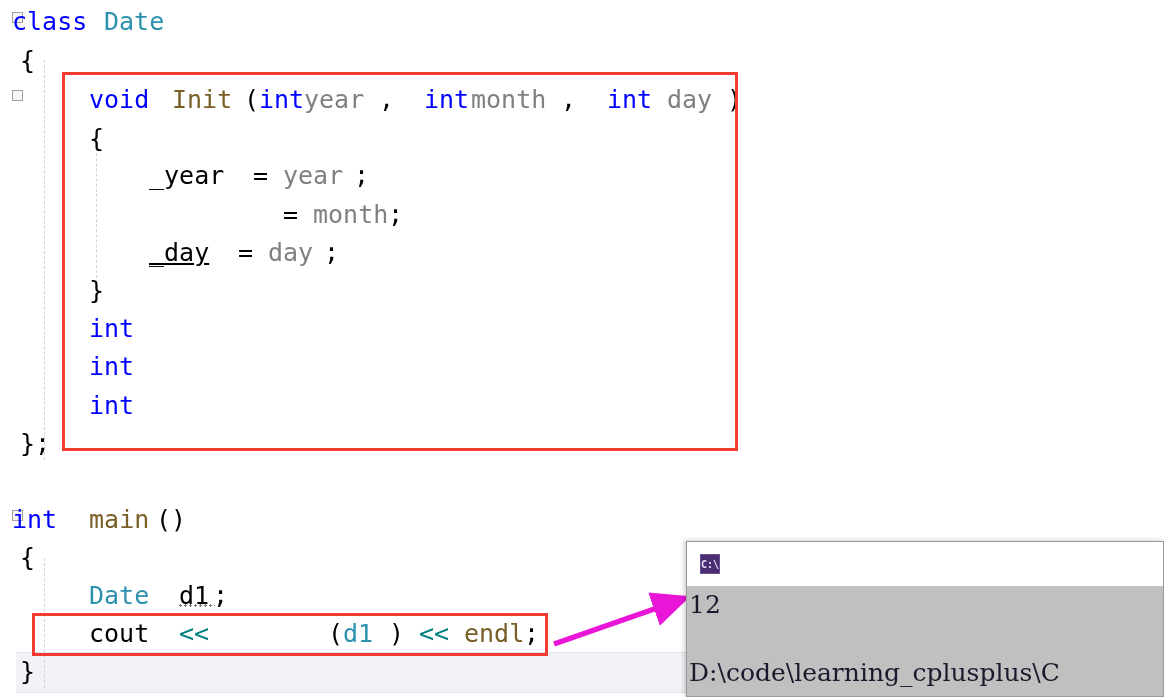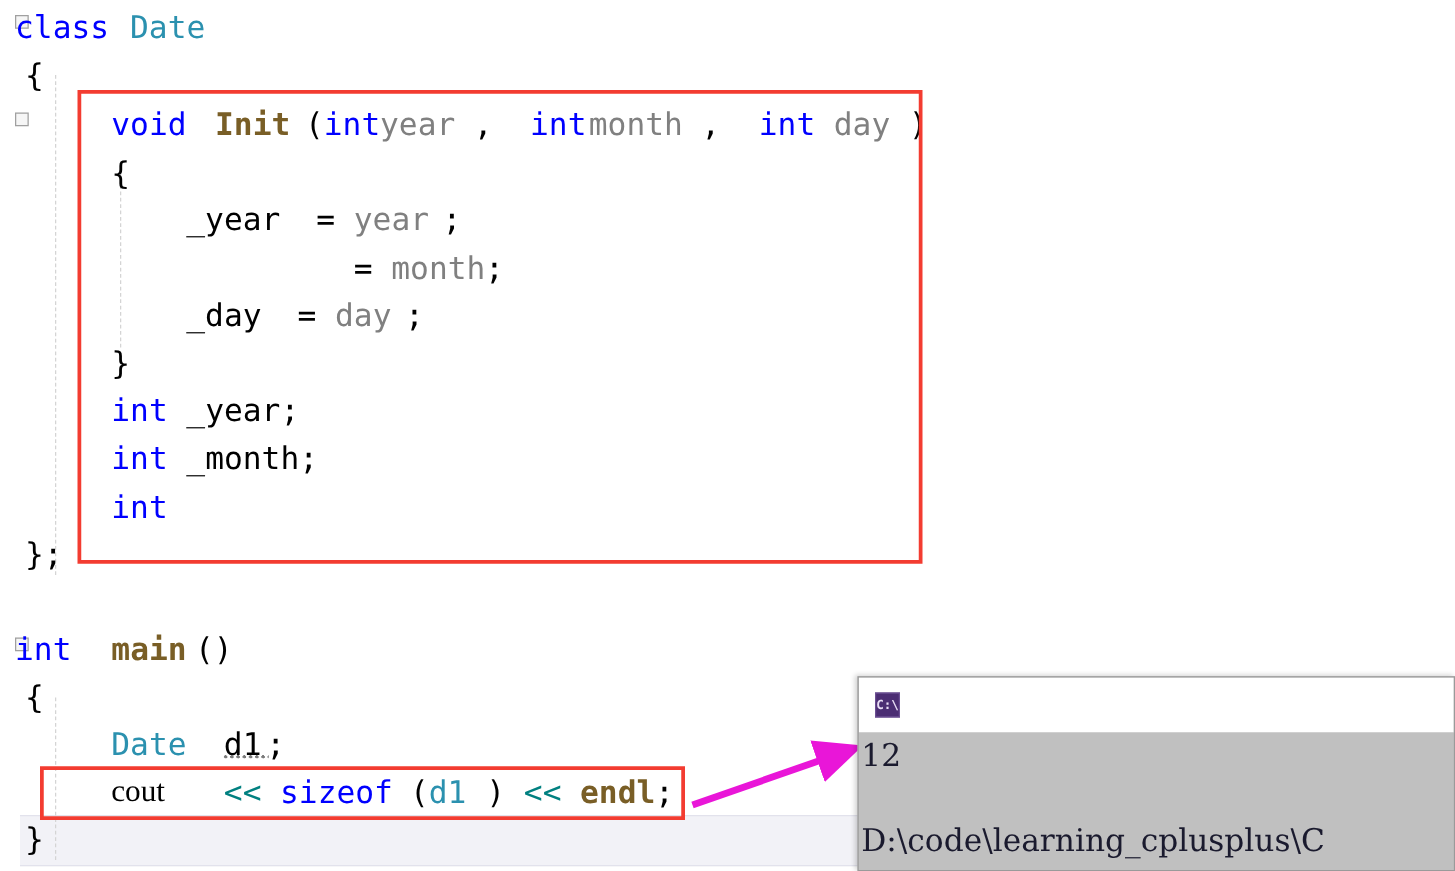--- a/index.html
+++ b/index.html
@@ -13,21 +13,21 @@
   .code-line{
     position:absolute;left:0;right:0;height:39px;line-height:39px;
     font-size:25px;white-space:pre;
     font-family:"DejaVu Sans Mono","Liberation Mono",monospace;
     letter-spacing:0px;
   }
   .code-line .txt{position:absolute;top:0;}
   
   .kw   {color:#0000ff;}
   .type {color:#2b91af;}
-  .fn   {color:#795e26;font-weight:bold;}
+  .fn   {color:#795e26;}
   .par  {color:#808080;}
   .op   {color:#008080;}
   .pl   {color:#000000;}
   .pun  {color:#000000;}
   
   .fold{
     position:absolute;left:0;width:9px;height:9px;
     border:1px solid #a0a0a0;background:#f6f6f6;
   }
   
@@ -128,38 +128,36 @@
     <span class="txt pun" style="left:338px;">;</span>
   </div>
 
   <div class="code-line" style="top:195px;">
     <span class="txt pl" style="left:252px;"> = </span>
     <span class="txt par" style="left:297px;">month</span>
     <span class="txt pun" style="left:372px;">;</span>
   </div>
 
   <div class="code-line" style="top:233px;">
-    <span class="txt pl" style="left:133px;">_day</span>
+    <span class="txt pl" style="left:133px;text-decoration:underline;">_day</span>
     <span class="txt pl" style="left:207px;"> = </span>
     <span class="txt par" style="left:252px;">day</span>
     <span class="txt pun" style="left:308px;">;</span>
   </div>
 
   <div class="code-line" style="top:271px;">
     <span class="txt pun" style="left:73px;">}</span>
   </div>
 
   <div class="code-line" style="top:309px;">
     <span class="txt kw" style="left:73px;">int</span>
-    <span class="txt pl" style="left:118px;"> _year;</span>
   </div>
 
   <div class="code-line" style="top:347px;">
     <span class="txt kw" style="left:73px;">int</span>
-    <span class="txt pl" style="left:118px;"> _month;</span>
   </div>
 
   <div class="code-line" style="top:386px;">
     <span class="txt kw" style="left:73px;">int</span>
   </div>
 
   <div class="code-line" style="top:424px;">
     <span class="txt pun" style="left:4px;">};</span>
   </div>
 
@@ -174,23 +172,22 @@
   </div>
 
   <div class="code-line" style="top:576px;">
     <span class="txt type" style="left:73px;">Date</span>
     <span class="txt pl" style="left:148px;"> d1</span>
     <span class="txt pun" style="left:197px;">;</span>
   </div>
   <div class="squiggle" style="left:163px;top:604px;width:36px;"></div>
 
   <div class="code-line" style="top:614px;">
-    <span class="txt pl" style="left:73px;font-family:Liberation Serif, serif;">cout</span>
+    <span class="txt pl" style="left:73px;">cout</span>
     <span class="txt op" style="left:148px;"> &lt;&lt; </span>
-    <span class="txt kw" style="left:208px;">sizeof</span>
     <span class="txt pun" style="left:312px;">(</span>
     <span class="txt type" style="left:327px;">d1</span>
     <span class="txt pun" style="left:373px;">)</span>
     <span class="txt op" style="left:388px;"> &lt;&lt; </span>
     <span class="txt fn" style="left:448px;">endl</span>
     <span class="txt pun" style="left:508px;">;</span>
   </div>
 
   <div class="code-line" style="top:652px;">
     <span class="txt pun" style="left:4px;">}</span>

